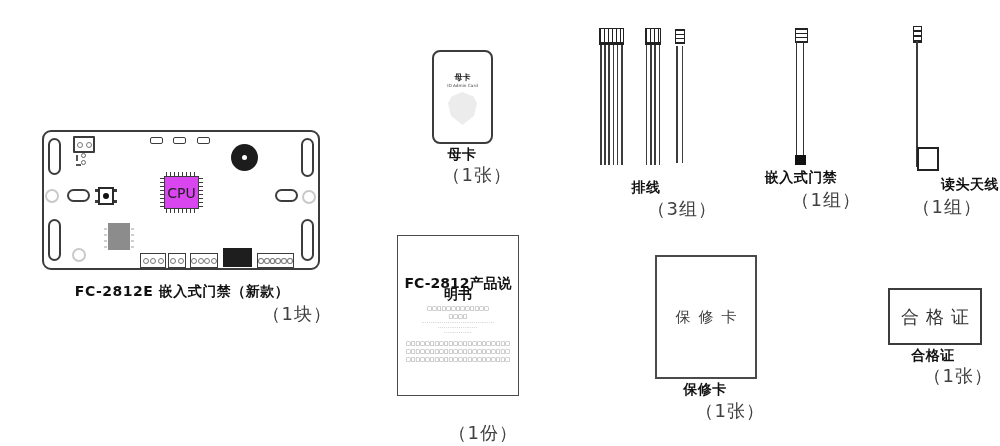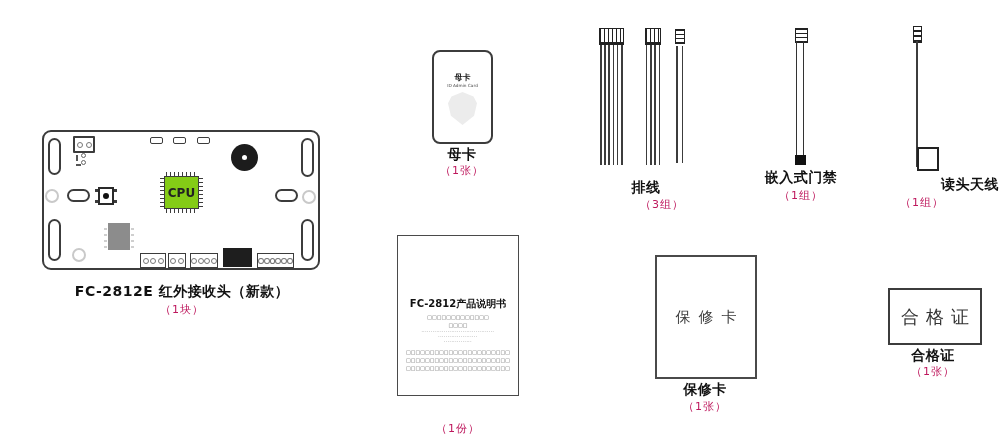--- a/index.html
+++ b/index.html
@@ -1,21 +1,21 @@
 <!DOCTYPE html>
 <html><head>
 <meta charset="utf-8">
 <style>
   html,body{margin:0;padding:0;background:#fff;}
   .canvas{position:relative;width:1000px;height:446px;background:#ffffff;overflow:hidden;
           font-family:"DejaVu Sans",sans-serif;color:#1a1a1a;}
 
   
   .item-label{position:absolute;text-align:center;font-weight:bold;font-size:14px;color:#111;letter-spacing:0.5px;}
-  .item-qty{position:absolute;text-align:center;font-size:11px;color:#be185d;letter-spacing:1px;}
+  .item-qty{position:absolute;text-align:right;font-size:18px;color:#404040;letter-spacing:1px;}
 
   
   .board{position:absolute;left:42px;top:130px;width:274px;height:136px;
          border:2px solid #3c3c3c;border-radius:9px;background:#fff;}
   .slot-v{position:absolute;width:9px;border:2px solid #3c3c3c;border-radius:7px;}
   .hole{position:absolute;border:2px solid #c9c9c9;border-radius:50%;width:10px;height:10px;}
   .oval-h{position:absolute;width:19px;height:9px;border:2px solid #3c3c3c;border-radius:7px;}
   .toprect{position:absolute;top:5px;width:11px;height:5px;border:1.5px solid #3c3c3c;border-radius:2px;}
   .tl-conn{position:absolute;left:29px;top:4px;width:18px;height:13px;border:2px solid #3c3c3c;border-radius:1px;
            display:flex;align-items:center;justify-content:center;gap:3px;}
@@ -25,22 +25,22 @@
   .tiny-comp b{position:absolute;background:#555;}
   .buzzer{position:absolute;left:187px;top:12px;width:27px;height:27px;background:#1c1c1c;border-radius:50%;}
   .buzzer i{position:absolute;left:11px;top:11px;width:5px;height:5px;background:#fff;border-radius:50%;}
   .cpu{position:absolute;left:116px;top:40px;width:43px;height:41px;}
   .cpu .pins-t,.cpu .pins-b{position:absolute;left:6px;right:6px;height:5px;
       background:repeating-linear-gradient(90deg,#3c3c3c 0 1.5px,transparent 1.5px 4px);}
   .cpu .pins-t{top:0;} .cpu .pins-b{bottom:0;}
   .cpu .pins-l,.cpu .pins-r{position:absolute;top:6px;bottom:6px;width:5px;
       background:repeating-linear-gradient(0deg,#3c3c3c 0 1.5px,transparent 1.5px 4px);}
   .cpu .pins-l{left:0;} .cpu .pins-r{right:0;}
-  .cpu .body{position:absolute;inset:4px;border:1.5px solid #3c3c3c;background:#84cc16;
-      display:flex;align-items:center;justify-content:center;font-size:12px;font-weight:bold;color:#222;}
+  .cpu .body{position:absolute;inset:4px;border:1.5px solid #3c3c3c;background:#d946ef;
+      display:flex;align-items:center;justify-content:center;font-size:14px;font-weight:normal;color:#222;}
   .tact{position:absolute;left:51px;top:55px;width:22px;height:18px;}
   .tact .leg{position:absolute;width:4px;height:3px;background:#3c3c3c;}
   .tact .bd{position:absolute;left:3px;right:3px;top:0;bottom:0;border:2px solid #2a2a2a;background:#fff;
       display:flex;align-items:center;justify-content:center;}
   .tact .bd i{width:6px;height:6px;background:#111;border-radius:50%;}
   .gray-ic{position:absolute;left:64px;top:91px;width:22px;height:27px;background:#8c8c8c;}
   .gray-ic .pl,.gray-ic .pr{position:absolute;top:2px;bottom:2px;width:3px;
       background:repeating-linear-gradient(0deg,#cfcfcf 0 2px,transparent 2px 6px);}
   .gray-ic .pl{left:-4px;} .gray-ic .pr{right:-4px;}
   .conn{position:absolute;top:121px;height:13px;border:1.5px solid #3c3c3c;background:#fff;
@@ -72,21 +72,21 @@
 
   
   .ant-conn{position:absolute;left:913px;top:26px;width:7px;height:15px;border:1px solid #222;
       background:repeating-linear-gradient(0deg,#222 0 2px,#fff 2px 5px);}
   .ant-line{position:absolute;left:916px;top:41px;width:2px;height:126px;background:#3c3c3c;}
   .ant-loop{position:absolute;left:917px;top:147px;width:18px;height:20px;border:2px solid #222;background:#fff;}
 
   
   .manual{position:absolute;left:397px;top:235px;width:120px;height:159px;border:1.5px solid #4a4a4a;
       background:#fff;text-align:center;}
-  .manual .doc-title{margin-top:62px;font-size:10px;font-weight:bold;color:#111;line-height:11px;}
+  .manual .doc-title{margin-top:42px;font-size:14px;font-weight:bold;color:#111;line-height:11px;}
   .ph-boxes{font-size:5px;line-height:8px;color:#555;letter-spacing:0;white-space:nowrap;overflow:hidden;}
   .ph-dots{font-size:4px;line-height:5px;color:#555;letter-spacing:0.6px;white-space:nowrap;overflow:hidden;}
   .ph-gap{height:4px;}
 
   
   .warranty{position:absolute;left:655px;top:255px;width:98px;height:120px;border:2px solid #4a4a4a;background:#fff;
       display:flex;align-items:center;justify-content:center;}
   .warranty span{font-size:15px;color:#3d3d3d;letter-spacing:8px;text-indent:8px;}
 
   
@@ -173,21 +173,21 @@
     <div class="blackbox"></div>
     <div class="conn" style="left:213px;width:35px;">
         <i></i>
         <i></i>
         <i></i>
         <i></i>
         <i></i>
         <i></i>
       </div>
   </div>
-  <div class="item-label" style="left:32px;top:283px;width:300px;">FC-2812E 红外接收头（新款）</div>
+  <div class="item-label" style="left:32px;top:283px;width:300px;">FC-2812E 嵌入式门禁（新款）</div>
   <div class="item-qty" style="left:32px;top:302px;width:300px;">（1块）</div>
 
   <div class="mcard">
     <div class="t">母卡</div>
     <div class="s">ID Admin Card</div>
     <div class="shield"></div>
   </div>
   <div class="item-label" style="left:412px;top:146px;width:100px;">母卡</div>
   <div class="item-qty" style="left:412px;top:163px;width:100px;">（1张）</div>
 

